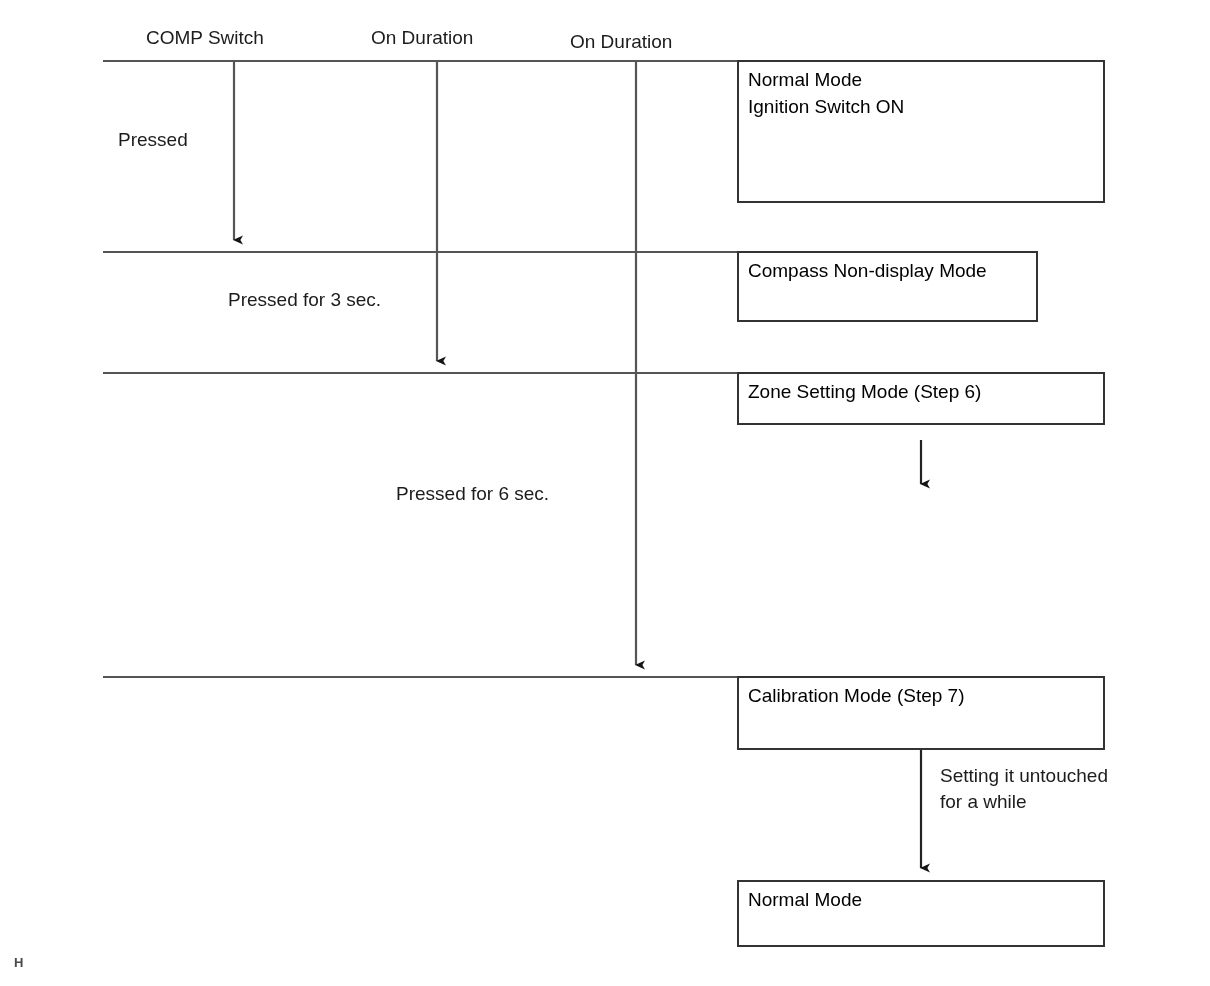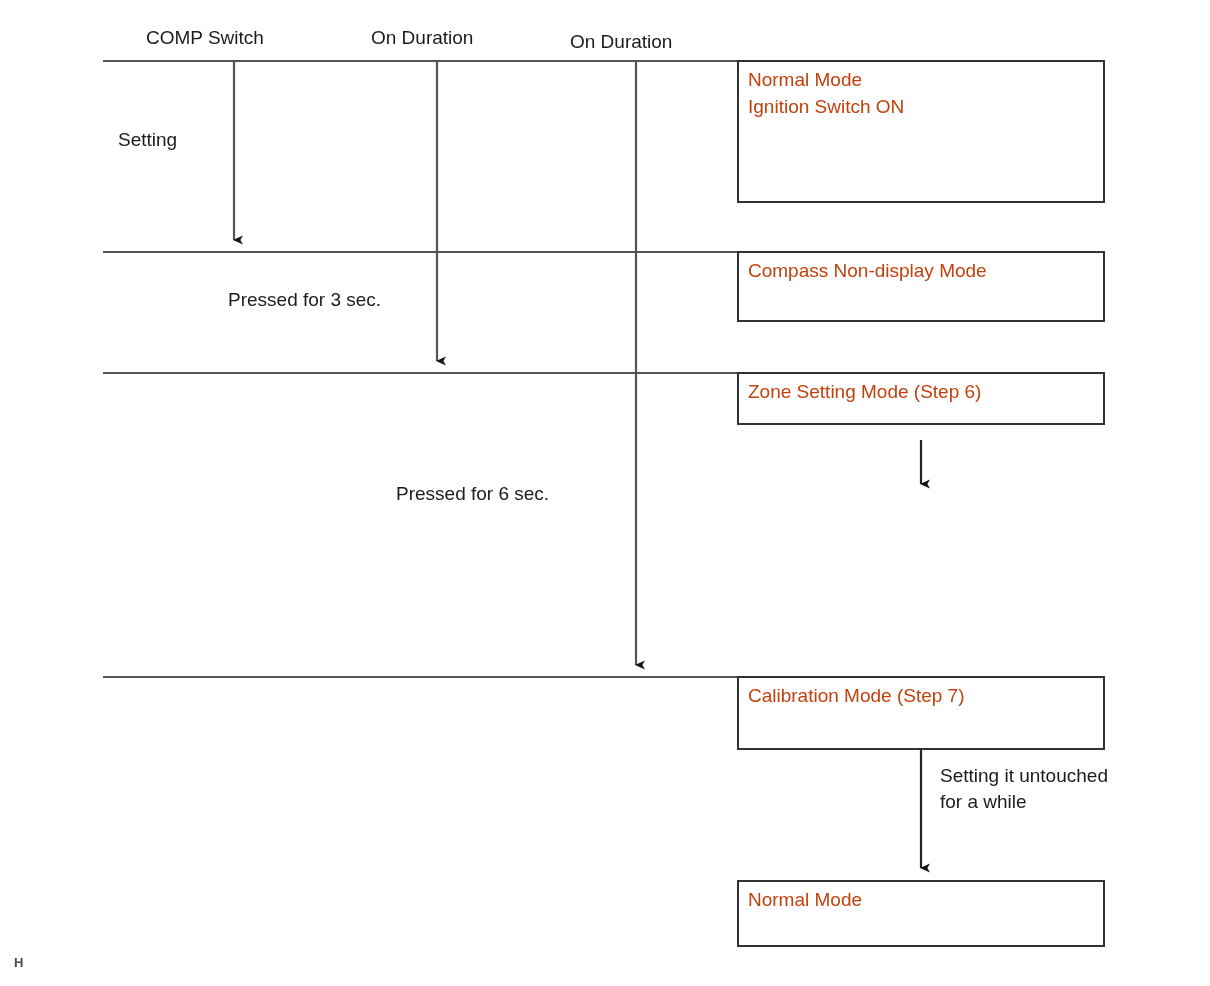--- a/index.html
+++ b/index.html
@@ -37,21 +37,21 @@
     box-sizing: border-box;
     background: #ffffff;
     border: 2px solid #333333;
   }
   .mode-box .bx-text {
     position: absolute;
     left: 9px;
     top: 4px;
     font-size: 19px;
     line-height: 27px;
-    color: #c2410c;
+    color: #000000;
     white-space: pre-line;
   }
   .hline {
     position: absolute;
     height: 2px;
     background: #555555;
   }
   .note-label {
     position: absolute;
     font-size: 19px;
@@ -81,21 +81,21 @@
 
   <div class="hdr-label" style="left:146px; top:27px;">COMP Switch</div>
   <div class="hdr-label" style="left:371px; top:27px;">On Duration</div>
   <div class="hdr-label" style="left:570px; top:31px;">On Duration</div>
 
   <div class="hline" style="left:103px; top:60px; width:634px;"></div>
   <div class="hline" style="left:103px; top:251px; width:634px;"></div>
   <div class="hline" style="left:103px; top:372px; width:634px;"></div>
   <div class="hline" style="left:103px; top:676px; width:634px;"></div>
 
-  <div class="side-label" style="left:118px; top:128px;">Setting</div>
+  <div class="side-label" style="left:118px; top:128px;">Pressed</div>
   <div class="side-label" style="left:228px; top:288px;">Pressed for 3 sec.</div>
   <div class="side-label" style="left:396px; top:482px;">Pressed for 6 sec.</div>
 
   <svg class="arrows" viewBox="0 0 1210 986" xmlns="http://www.w3.org/2000/svg">
     <defs>
       <marker id="ah" markerWidth="12" markerHeight="12" refX="5.2" refY="9.4" orient="auto" markerUnits="userSpaceOnUse">
         <path d="M0.6,0.4 L5.2,10.4 L9.8,0.4 L5.2,3.0 Z" fill="#151515"></path>
       </marker>
     </defs>
 
@@ -115,21 +115,21 @@
     <g>
       <line x1="921" y1="750" x2="921" y2="868" stroke="#222222" stroke-width="2.2" marker-end="url(#ah)"></line>
     </g>
   </svg>
 
   <div class="mode-box" style="left:737px; top:60px; width:368px; height:143px;">
     <div class="bx-text">Normal Mode
 Ignition Switch ON</div>
   </div>
 
-  <div class="mode-box" style="left:737px; top:251px; width:368px; height:71px;">
+  <div class="mode-box" style="left:737px; top:251px; width:301px; height:71px;">
     <div class="bx-text">Compass Non-display Mode</div>
   </div>
 
   <div class="mode-box" style="left:737px; top:372px; width:368px; height:53px;">
     <div class="bx-text">Zone Setting Mode (Step 6)</div>
   </div>
 
 
   <div class="mode-box" style="left:737px; top:676px; width:368px; height:74px;">
     <div class="bx-text">Calibration Mode (Step 7)</div>

